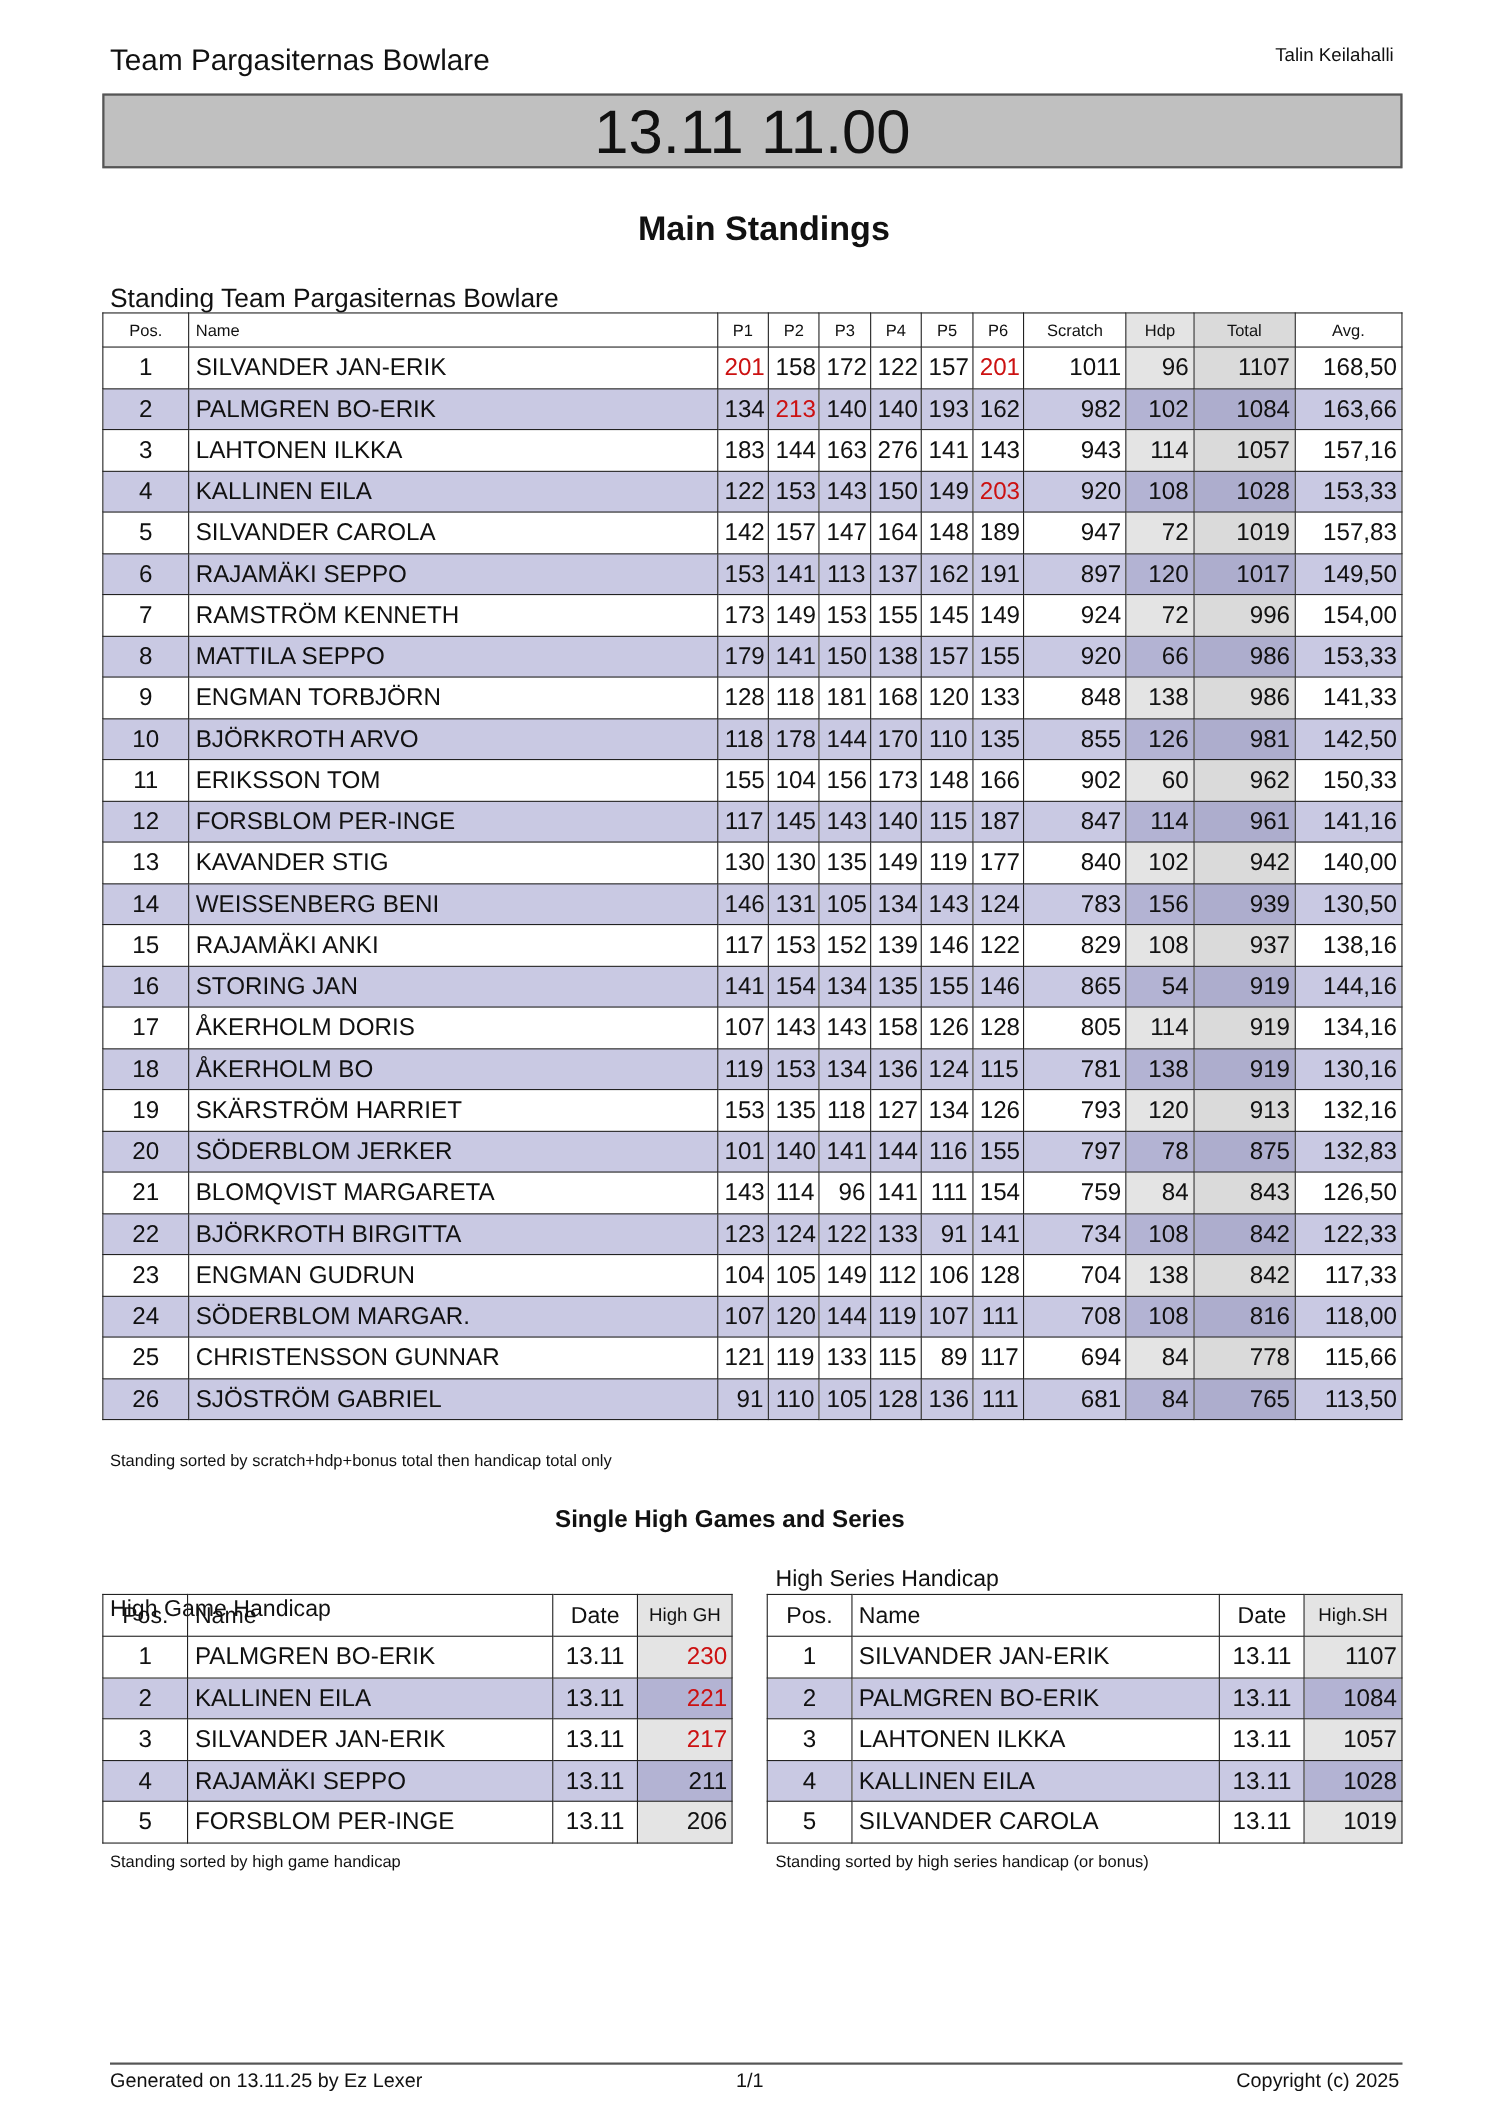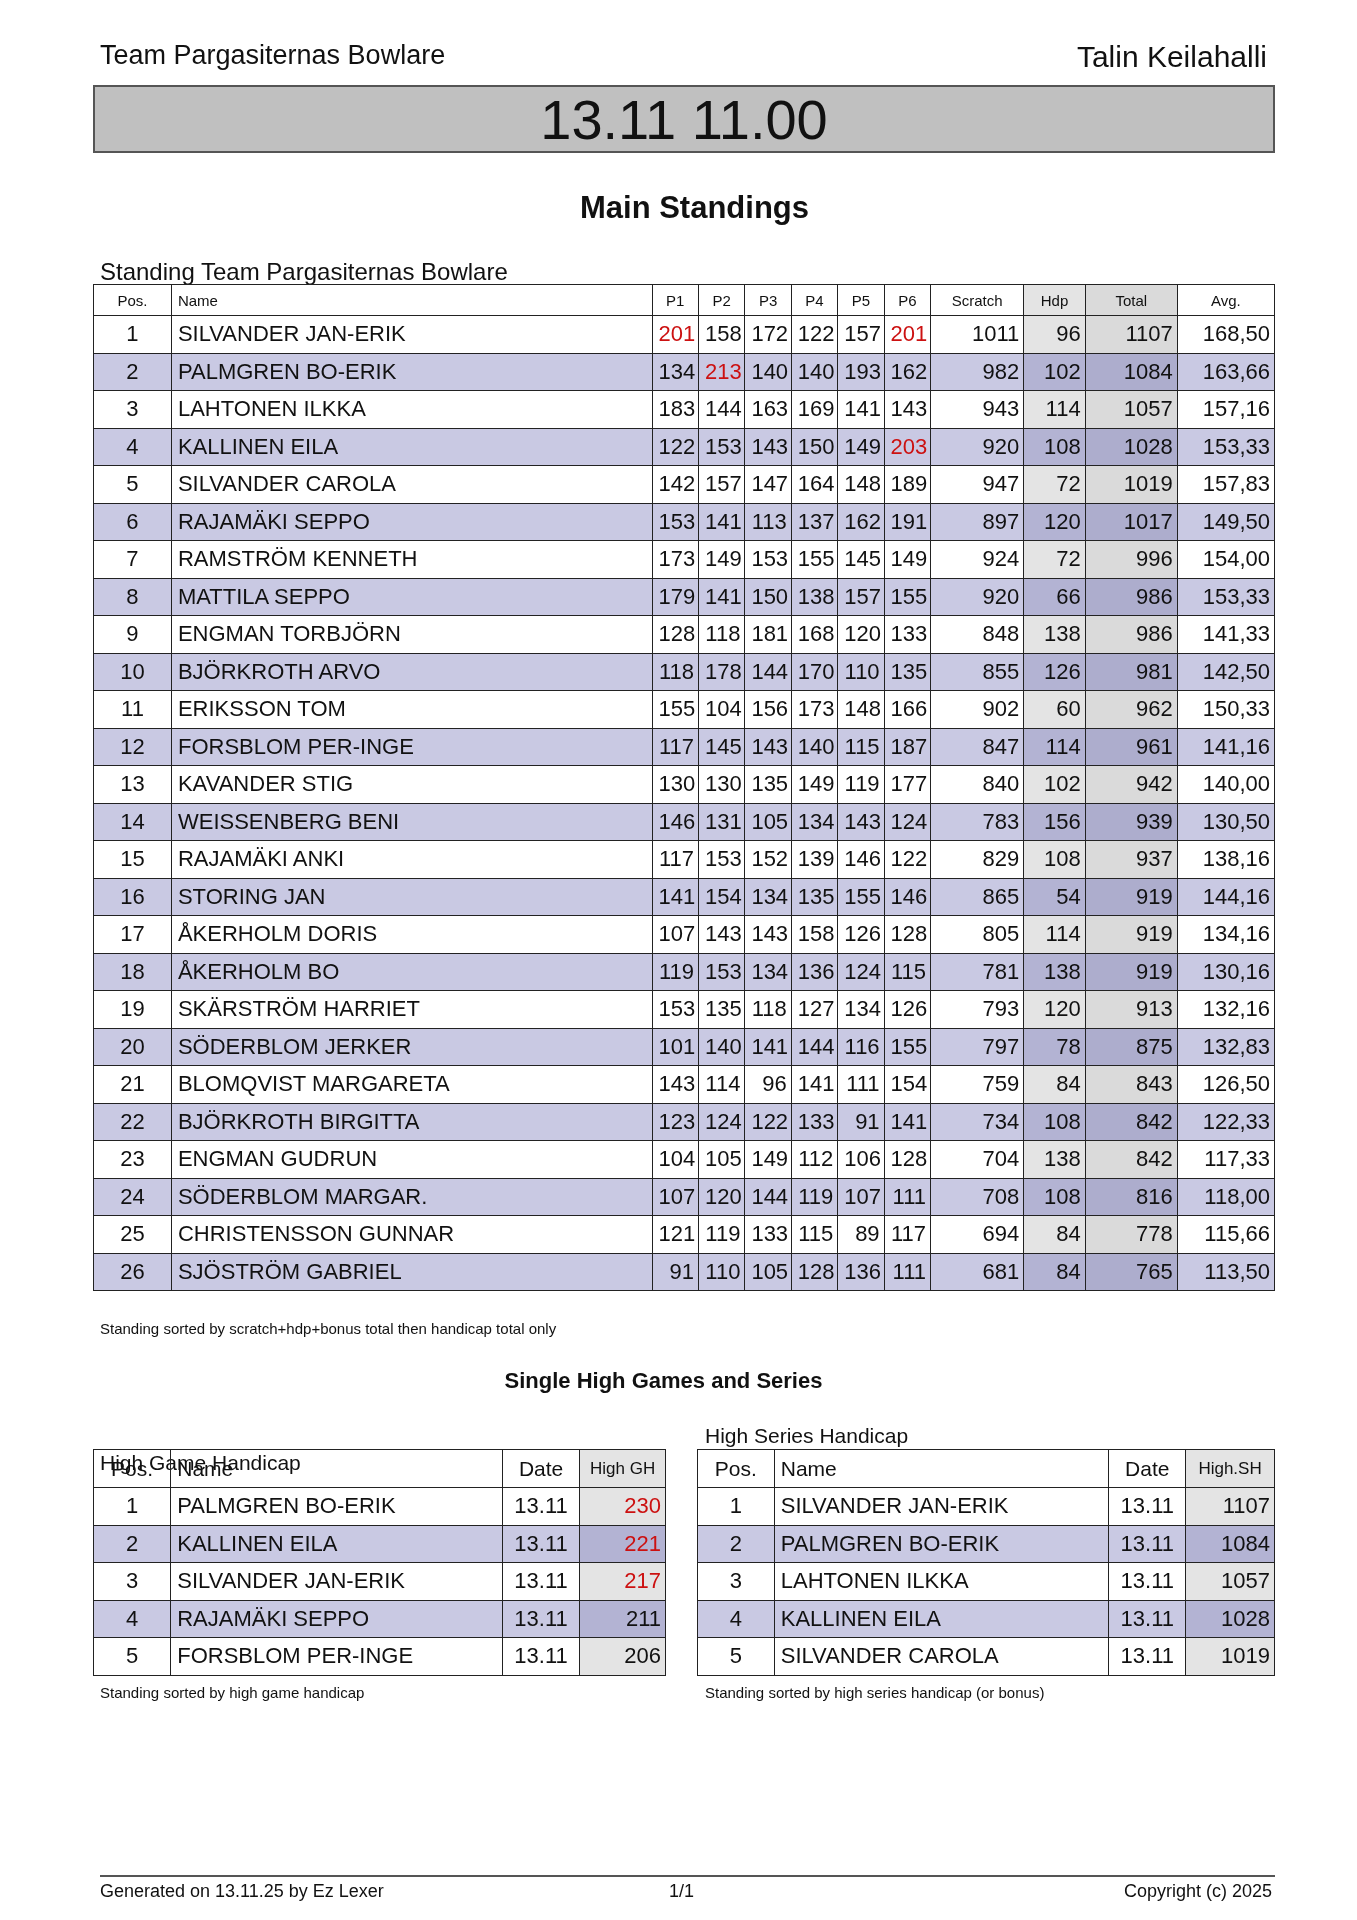--- a/index.html
+++ b/index.html
@@ -1,19 +1,19 @@
 <!DOCTYPE html>
 <html><head>
 <meta charset="utf-8">
 <style>
   html, body { margin:0; padding:0; background:#fff; }
   body { width:1357px; height:1920px; position:relative; font-family:"Liberation Sans", sans-serif; color:#111; overflow:hidden; }
   .abs { position:absolute; }
   .hdr-left { left:100px; top:40px; font-size:27px; }
-  .hdr-right { right:90px; top:40px; font-size:30px; }
+  .hdr-right { right:90px; top:40px; font-size:17px; }
   .title-box { left:93px; top:85px; width:1182px; height:68px; background:#c0c0c0; border:2px solid #555; box-sizing:border-box; display:flex; align-items:center; justify-content:center; font-size:56px; }
   .main-title { left:16px; width:1357px; top:190px; text-align:center; font-size:31px; font-weight:bold; }
   .standing-label { left:100px; top:258px; font-size:24px; }
   table { border-collapse:collapse; table-layout:fixed; }
   td, th { border:1.5px solid #222; padding:0 6px; white-space:nowrap; overflow:hidden; }
   .main-table { left:93px; top:284px; width:1182px; }
   .main-table th { font-weight:normal; font-size:15px; height:30px; text-align:center; }
   .main-table td { font-size:22px; height:36.5px; }
   .c-pos { text-align:center; }
   .c-num { text-align:right; padding-right:4px; }
@@ -116,21 +116,21 @@
         <td class="c-num hdp">102</td>
         <td class="c-num tot">1084</td>
         <td class="c-num">163,66</td>
       </tr>
       <tr>
         <td class="c-pos">3</td>
         <td class="c-name">LAHTONEN  ILKKA</td>
         <td class="c-num">183</td>
         <td class="c-num">144</td>
         <td class="c-num">163</td>
-        <td class="c-num">169</td>
+        <td class="c-num">276</td>
         <td class="c-num">141</td>
         <td class="c-num">143</td>
         <td class="c-num">943</td>
         <td class="c-num hdp">114</td>
         <td class="c-num tot">1057</td>
         <td class="c-num">157,16</td>
       </tr>
       <tr class="alt">
         <td class="c-pos">4</td>
         <td class="c-name">KALLINEN  EILA</td>

